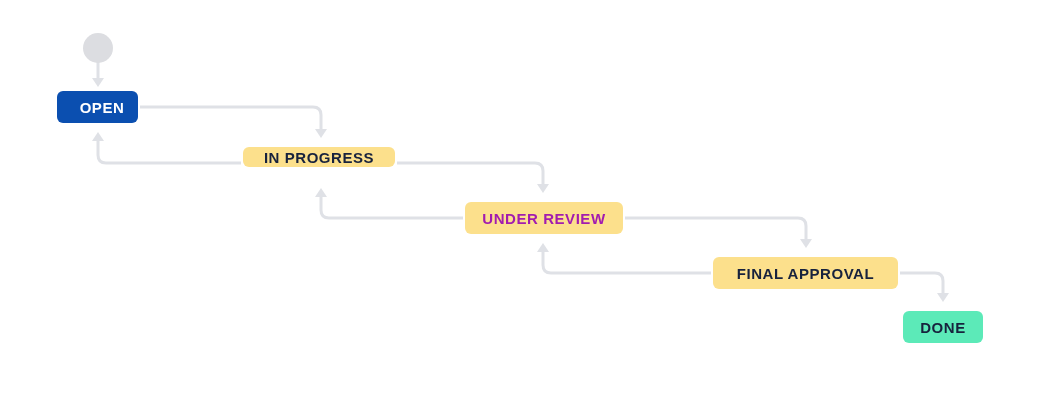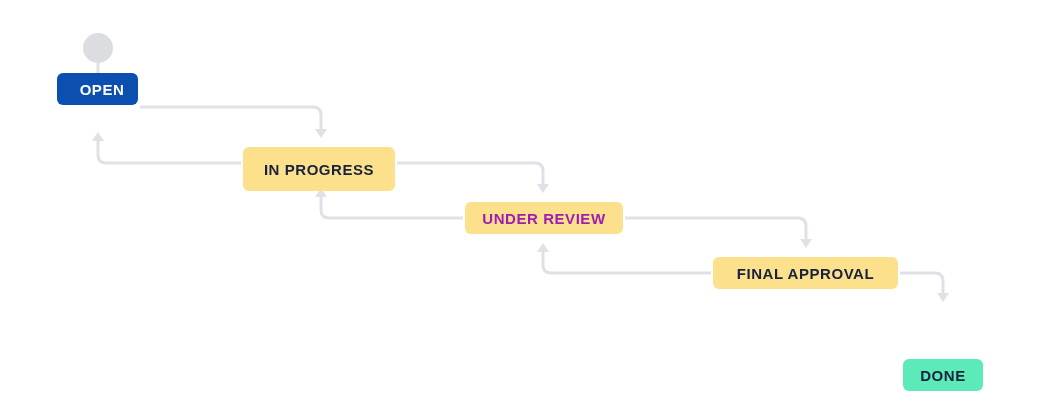--- a/index.html
+++ b/index.html
@@ -91,23 +91,23 @@
     </g>
 
     <g>
       <path d="M 900 273 L 935 273 Q 943 273 943 281 L 943 295" fill="none" stroke="#dfe1e6" stroke-width="3" stroke-linecap="butt"></path>
       <path d="M 937 293 L 943 302 L 949 293 Z" fill="#dfe1e6"></path>
     </g>
   </svg>
 
   <div class="start-node" id="start-node" style="left: 83px; top: 33px; width: 30px; height: 30px; background: rgb(220, 221, 225);"></div>
 
-  <div class="status-node" id="node-open" style="left: 57px; top: 73px; width: 81px; height: 32px; background: rgb(11, 79, 176); color: rgb(255, 255, 255); padding-left: 9px;">OPEN</div>
+  <div class="status-node" id="node-open" style="left: 57px; top: 91px; width: 81px; height: 32px; background: rgb(11, 79, 176); color: rgb(255, 255, 255); padding-left: 9px;">OPEN</div>
 
-  <div class="status-node" id="node-in-progress" style="left: 243px; top: 147px; width: 152px; height: 44px; background: rgb(252, 224, 140); color: rgb(23, 34, 61);">IN PROGRESS</div>
+  <div class="status-node" id="node-in-progress" style="left: 243px; top: 147px; width: 152px; height: 20px; background: rgb(252, 224, 140); color: rgb(23, 34, 61);">IN PROGRESS</div>
 
   <div class="status-node" id="node-under-review" style="left: 465px; top: 202px; width: 158px; height: 32px; background: rgb(252, 224, 140); color: #a21caf;">UNDER REVIEW</div>
 
   <div class="status-node" id="node-final-approval" style="left: 713px; top: 257px; width: 185px; height: 32px; background: rgb(252, 224, 140); color: rgb(23, 34, 61);">FINAL APPROVAL</div>
 
-  <div class="status-node" id="node-done" style="left: 903px; top: 311px; width: 80px; height: 32px; background: rgb(92, 234, 184); color: rgb(23, 34, 61); margin-top: 48px;">DONE</div>
+  <div class="status-node" id="node-done" style="left: 903px; top: 311px; width: 80px; height: 32px; background: rgb(92, 234, 184); color: rgb(23, 34, 61);">DONE</div>
 
 </div>
 
 </body></html>

